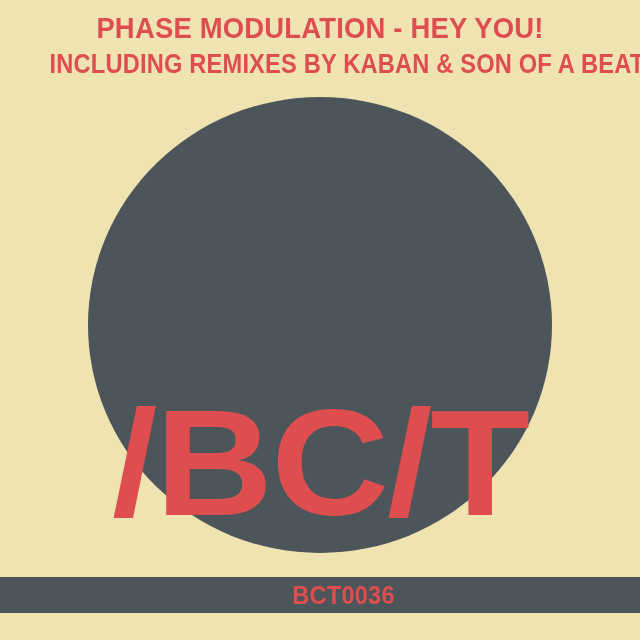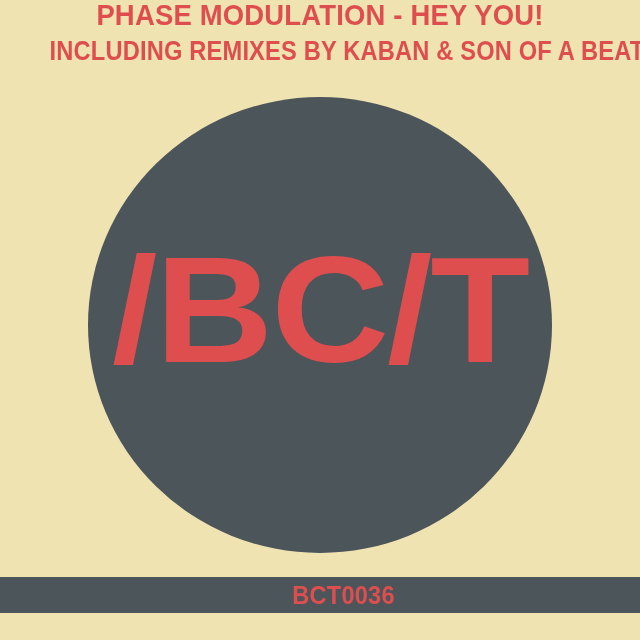--- a/index.html
+++ b/index.html
@@ -17,21 +17,21 @@
     font-family: "Liberation Sans", "DejaVu Sans", sans-serif;
     -webkit-font-smoothing: antialiased;
   }
 
   
   .title-block {
     position: absolute;
     top: 0;
     left: 0;
     width: 640px;
-    padding-top: 0;
+    padding-top: 13px;
     text-align: center;
     z-index: 4;
   }
   .title-line {
     display: block;
     color: #df4e4e;
     font-weight: bold;
     text-transform: uppercase;
     white-space: nowrap;
     letter-spacing: 0.2px;
@@ -62,21 +62,21 @@
   }
 
   
   .logo {
     position: absolute;
     left: 88px;
     top: 97px;
     width: 464px;
     height: 456px;
     display: flex;
-    align-items: center;
+    align-items: flex-end;
     justify-content: center;
     z-index: 3;
     pointer-events: none;
   }
   .logo svg {
     display: block;
     width: 420px;
     height: 150px;
     overflow: visible;
   }

